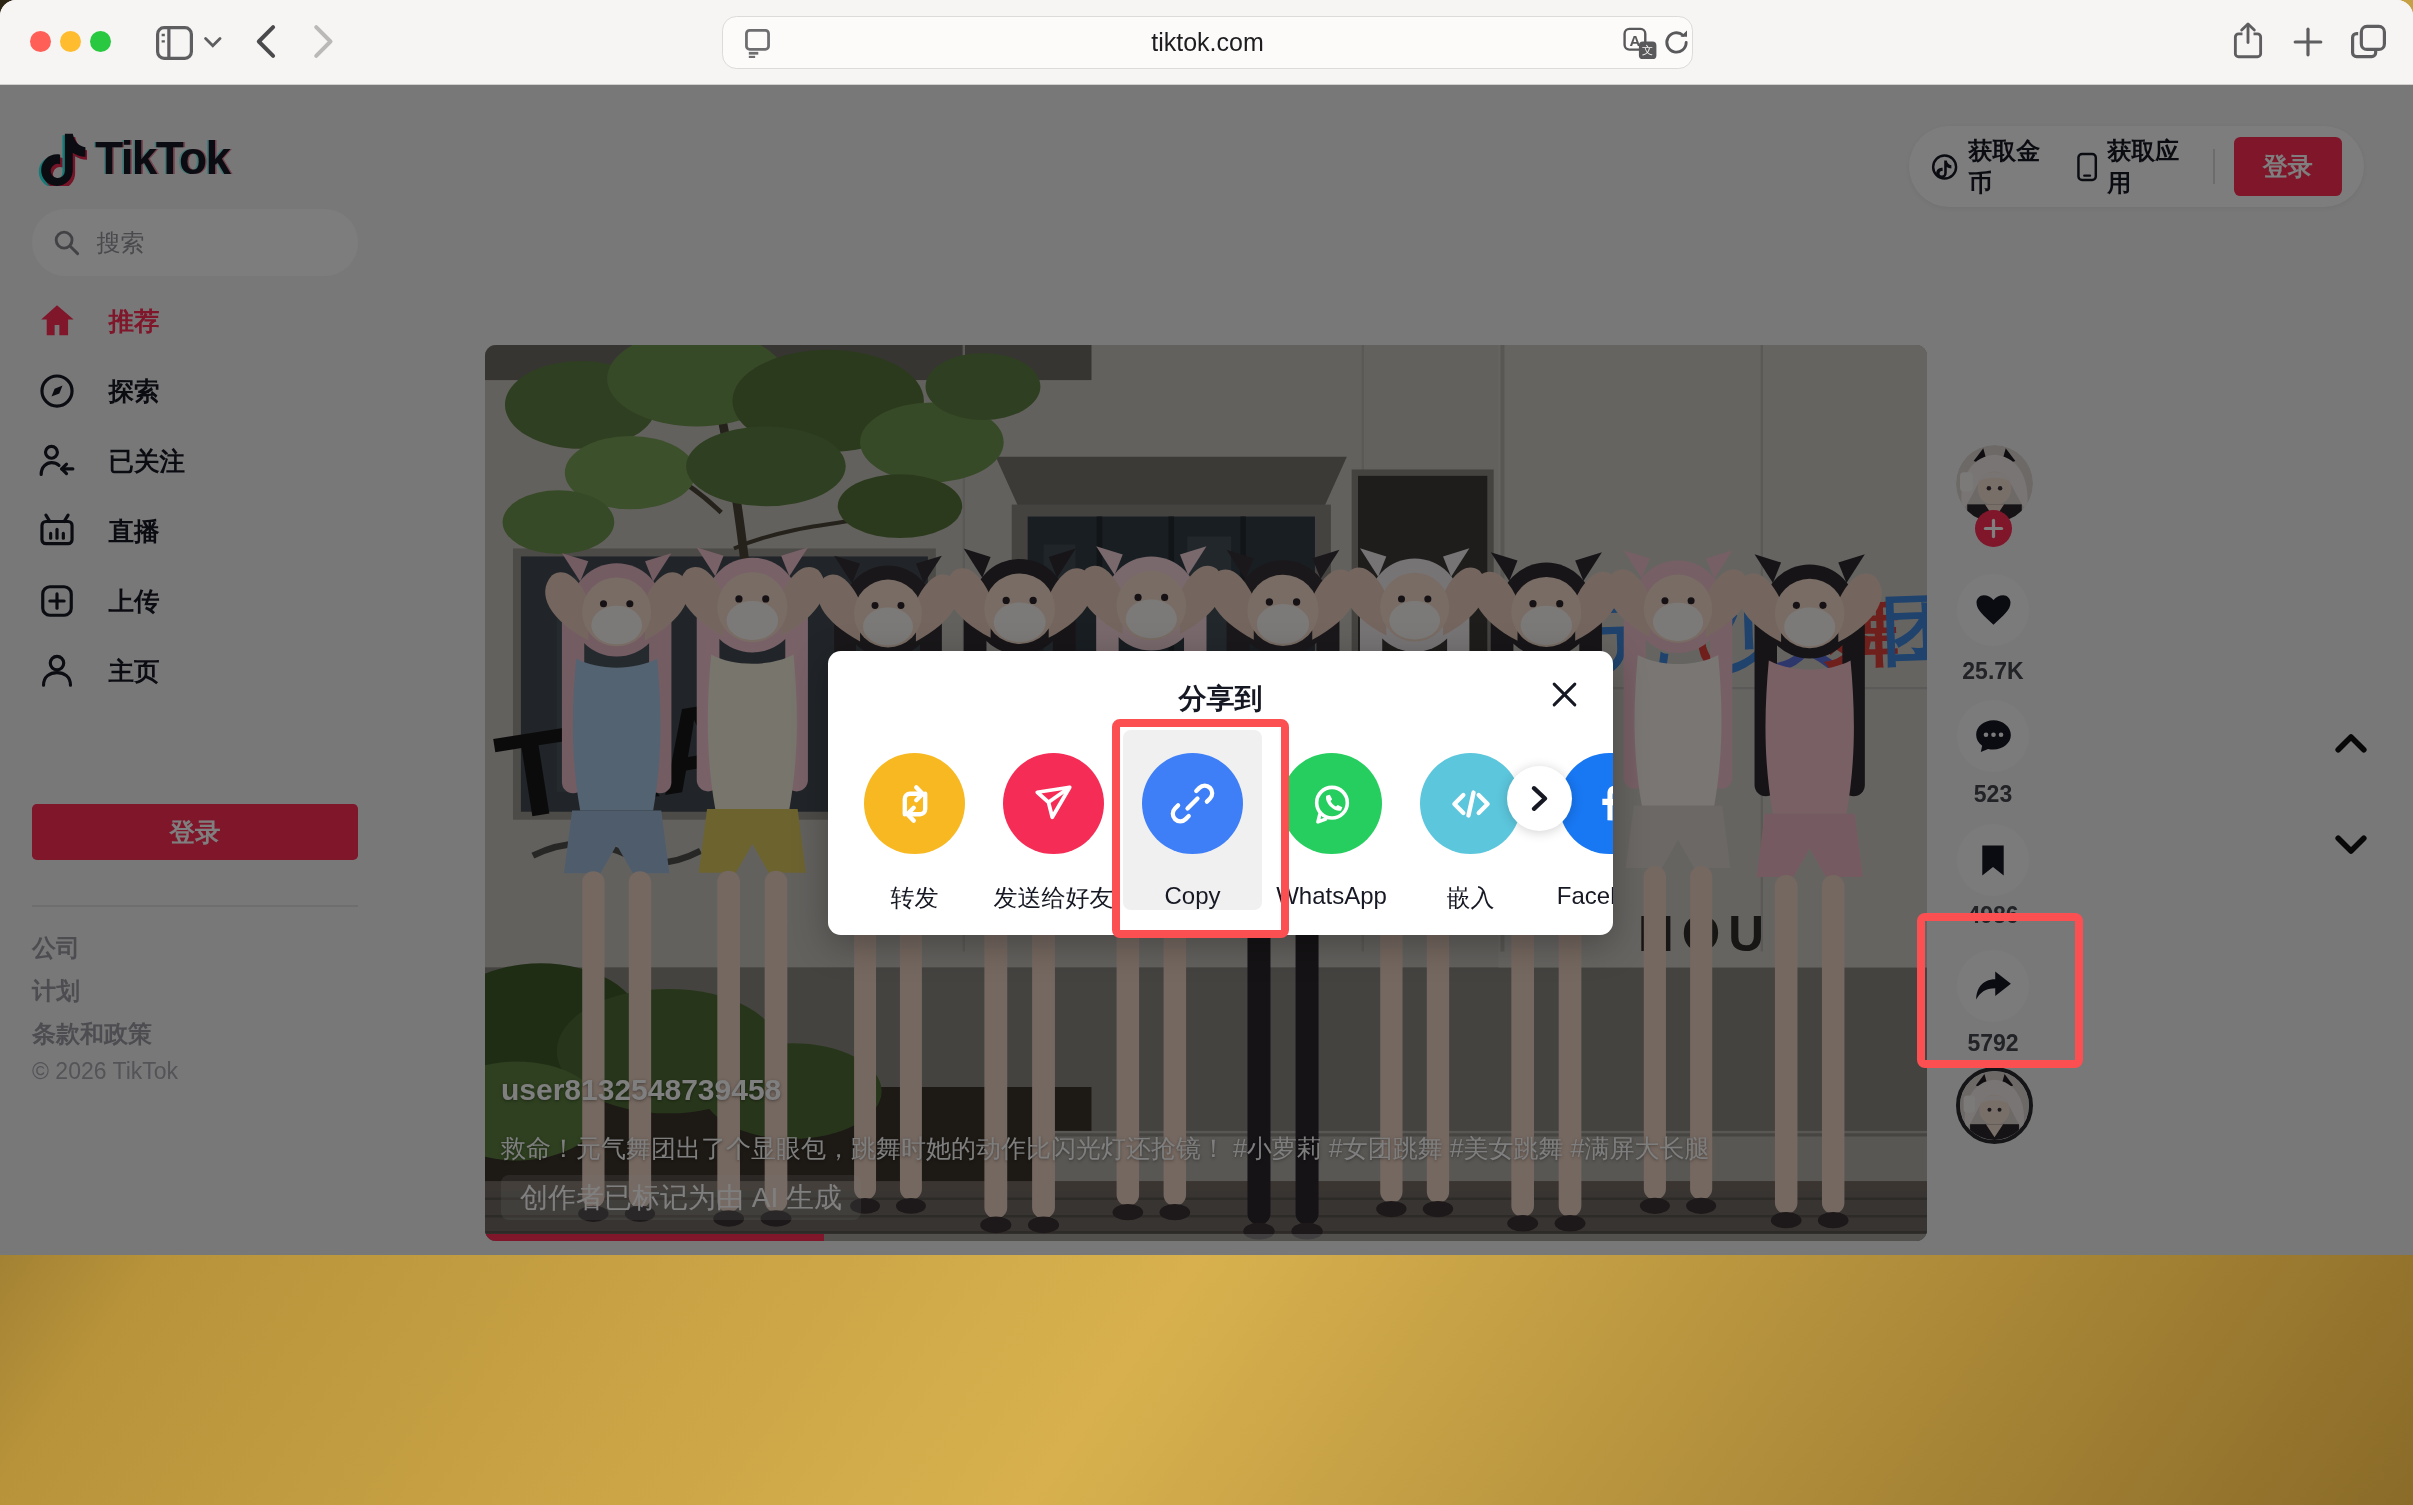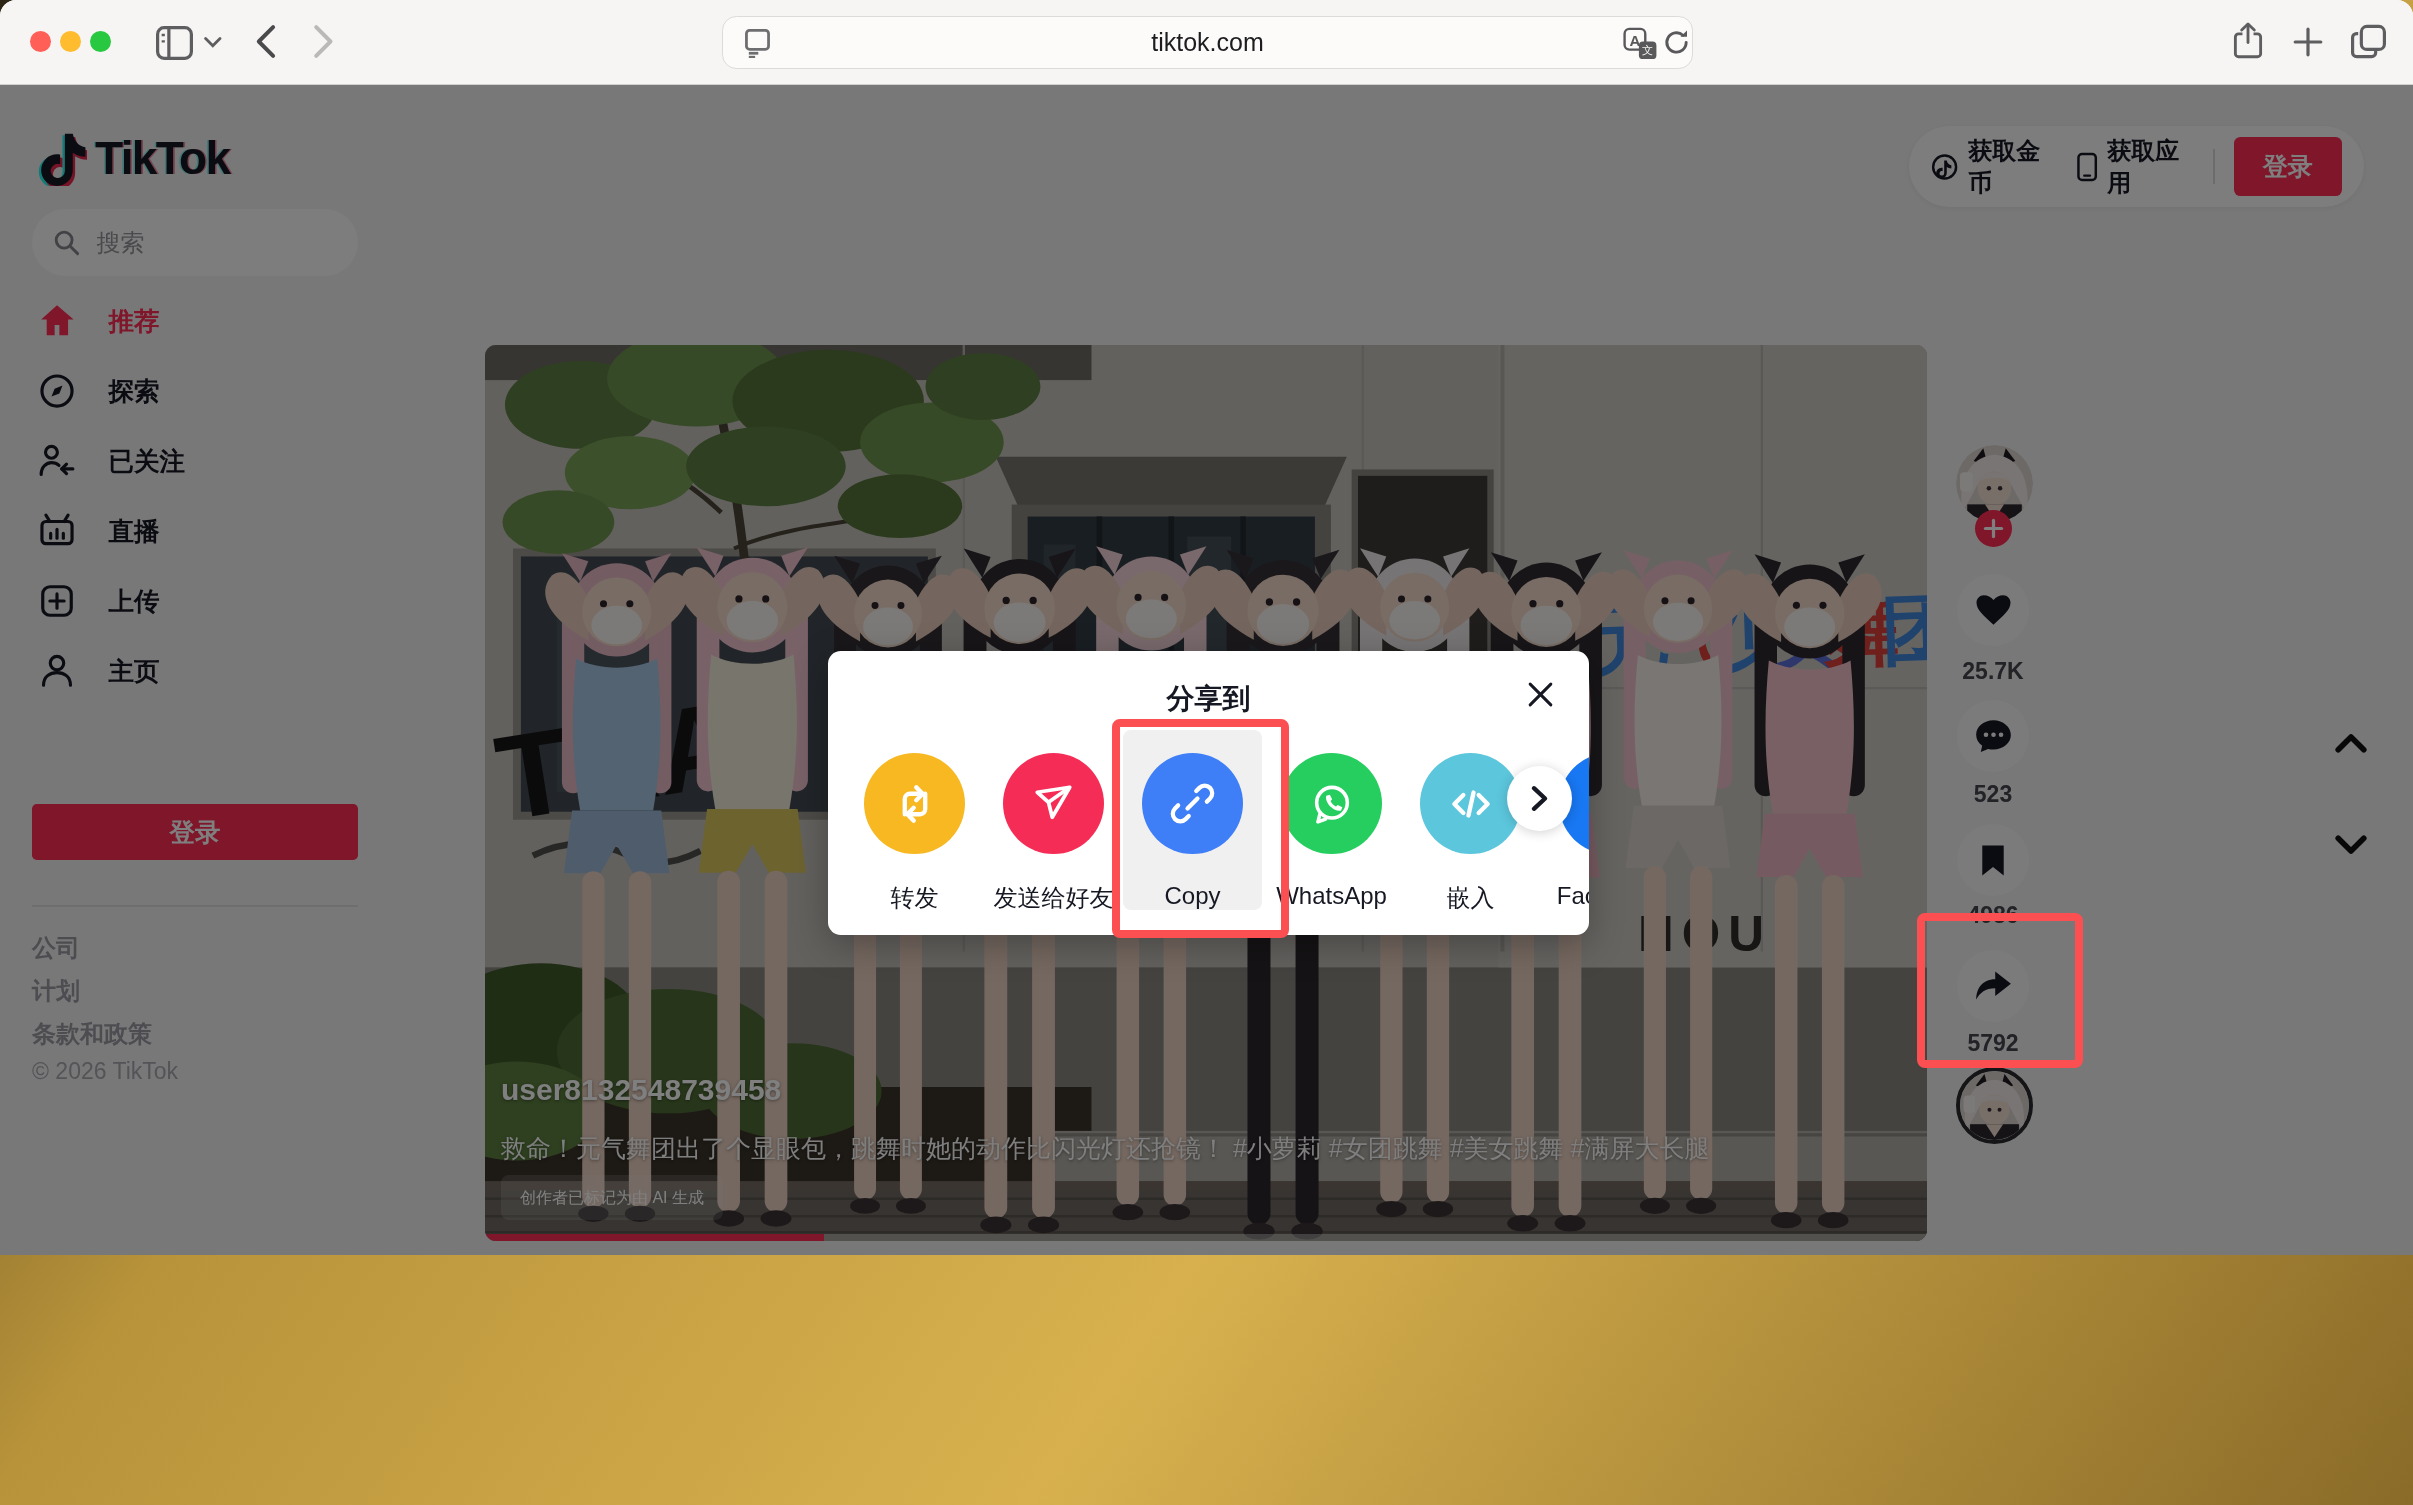--- a/index.html
+++ b/index.html
@@ -52,37 +52,37 @@
   .hlogin{width:118px;height:59px;border-radius:6.4px;background:#fe2c55;color:#fff;font-size:25px;
     font-weight:700;display:flex;align-items:center;justify-content:center;}
   
   .video{position:absolute;left:485px;top:345px;width:1442px;height:896px;border-radius:11.2px;
     overflow:hidden;background:#8b8781;}
   .vuser{position:absolute;left:16px;top:728px;font-size:30px;font-weight:700;color:#fff;
     text-shadow:0 0.8px 3.2px rgba(0,0,0,.4);}
   .vcap{position:absolute;left:16px;top:787px;font-size:25px;color:#fdfdfd;white-space:nowrap;
     text-shadow:0 0.8px 3.2px rgba(0,0,0,.4);}
   .vbadge{position:absolute;left:16px;top:830px;height:45px;line-height:45px;padding:0 19px;
-    border-radius:8px;background:rgba(255,255,255,0.14);color:#fff;font-size:16px;}
+    border-radius:8px;background:rgba(255,255,255,0.14);color:#fff;font-size:28px;}
   .vprog{position:absolute;left:0;bottom:0;width:100%;height:7.2px;background:rgba(255,255,255,0.38);}
   .vprog-fill{height:100%;background:#fe2c55;}
   
   .rail-btn{position:absolute;left:1957px;width:72px;height:72px;border-radius:50%;background:#f7f7f8;
     display:flex;align-items:center;justify-content:center;color:#161823;}
   .rail-cnt{position:absolute;left:1929px;width:128px;text-align:center;font-size:23px;font-weight:700;color:#45464e;}
   .rail-av{position:absolute;left:1956px;top:445px;width:77px;height:77px;border-radius:50%;overflow:hidden;}
   .rail-plus{position:absolute;left:1975px;top:510px;width:37px;height:37px;border-radius:50%;background:#fe2c55;
     display:flex;align-items:center;justify-content:center;color:#fff;}
   .rail-disc{position:absolute;left:1956px;top:1067px;width:77px;height:77px;border-radius:50%;overflow:hidden;
     border:4.8px solid #2a2a2e;box-sizing:border-box;}
   .feed-chev{position:absolute;left:2314px;width:73px;height:73px;border-radius:50%;background:#f1f1f3;
     display:flex;align-items:center;justify-content:center;color:#111;}
   
   .modal{position:absolute;left:828px;top:651px;width:761px;height:284px;border-radius:12.8px;background:#fff;
-    z-index:50;box-shadow:0 9.6px 35px rgba(0,0,0,.28);overflow:hidden;}
+    z-index:50;box-shadow:0 9.6px 35px rgba(0,0,0,.28);overflow:hidden;padding-left:24px;}
   .m-title{position:absolute;left:0;right:0;top:29px;text-align:center;font-size:28px;font-weight:700;color:#161823;}
   .m-close{position:absolute;right:35px;top:30px;width:27px;height:27px;color:#161823;cursor:pointer;}
   .m-hover{position:absolute;left:295px;top:79px;width:139px;height:180px;border-radius:8px;background:#f0f0f1;}
   .m-row{position:absolute;left:36px;top:102px;display:flex;gap:38px;}
   .m-opt{width:101px;flex:0 0 101px;display:flex;flex-direction:column;align-items:center;}
   .m-circ{width:101px;height:101px;border-radius:50%;display:flex;align-items:center;justify-content:center;color:#fff;}
   .m-lbl{margin-top:28px;font-size:24px;color:#161823;white-space:nowrap;}
   .m-next{position:absolute;left:679px;top:115px;width:65px;height:65px;border-radius:50%;background:#fff;
     box-shadow:0 1.6px 11.2px rgba(0,0,0,.18);display:flex;align-items:center;justify-content:center;color:#161823;}
   

